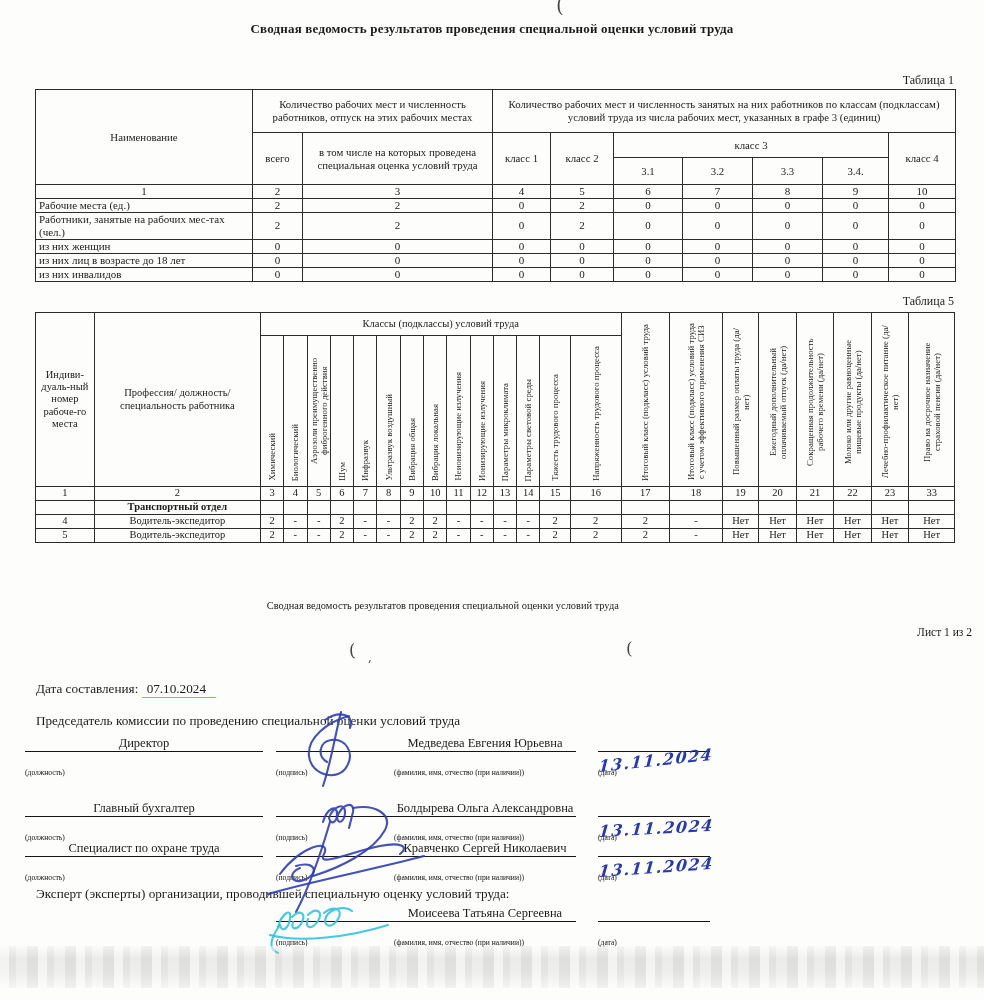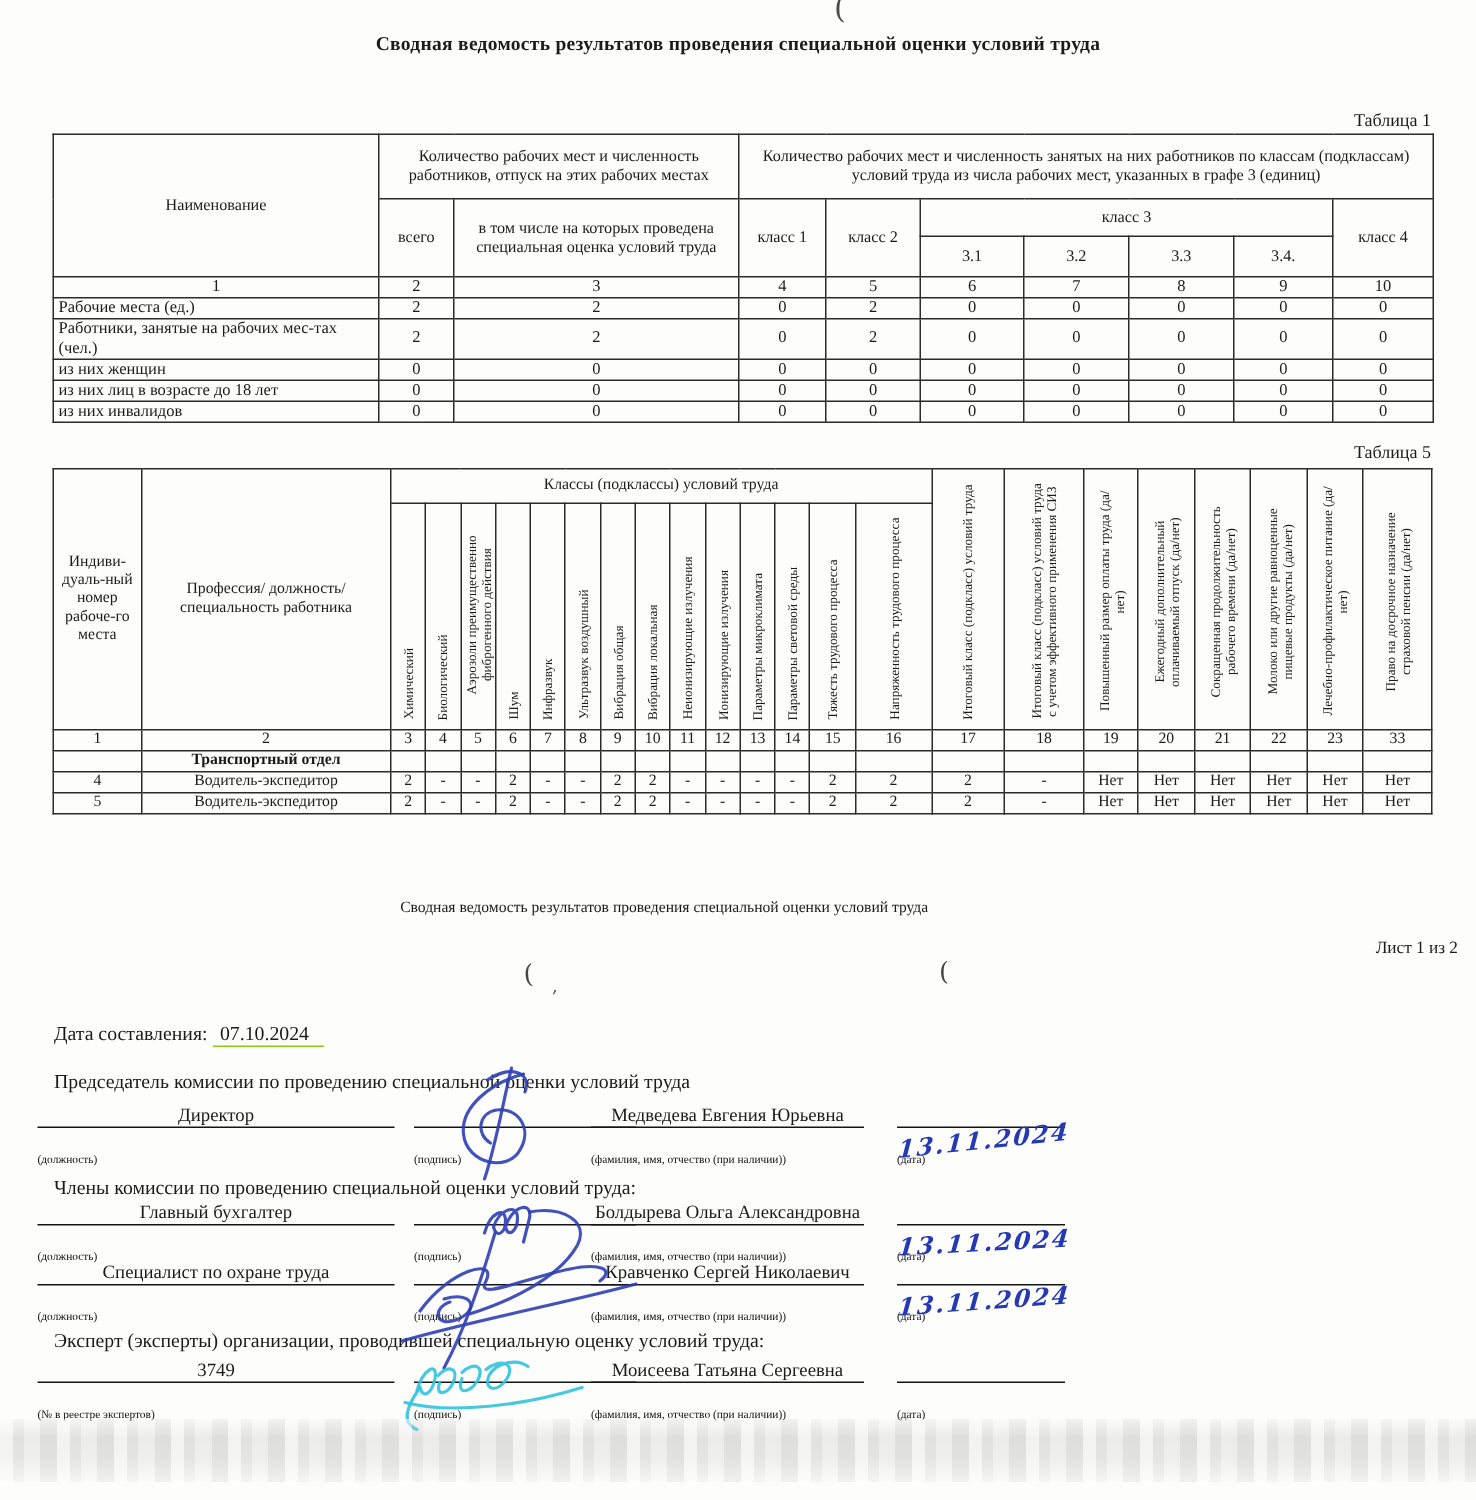--- a/index.html
+++ b/index.html
@@ -402,21 +402,20 @@
       <div class="val">Медведева Евгения Юрьевна</div>
       <div class="cap">(фамилия, имя, отчество (при наличии))</div>
     </div>
     <div class="sc date">
       <div class="val"></div>
       <div class="cap">(дата)</div>
       <span class="hand" style="transform:rotate(-6deg) skewX(-10deg);">13.11.2024</span>
     </div>
   </div>
 
-  <div class="h-line" id="members-h">Члены комиссии по проведению специальной оценки условий труда:</div>
   <div class="sig-row" id="row-member1">
     <div class="sc pos">
       <div class="val">Главный бухгалтер</div>
       <div class="cap">(должность)</div>
     </div>
     <div class="sc sign">
       <div class="val"></div>
       <div class="cap">(подпись)</div>
     </div>
     <div class="sc name">
@@ -444,24 +443,20 @@
     </div>
     <div class="sc date">
       <div class="val"></div>
       <div class="cap">(дата)</div>
       <span class="hand" style="transform:rotate(-4deg) skewX(-9deg);">13.11.2024</span>
     </div>
   </div>
 
   <div class="h-line" id="expert-h">Эксперт (эксперты) организации, проводившей специальную оценку условий труда:</div>
   <div class="sig-row" id="row-expert">
-    <div class="sc pos">
-      <div class="val">3749</div>
-      <div class="cap">(№ в реестре экспертов)</div>
-    </div>
     <div class="sc sign">
       <div class="val"></div>
       <div class="cap">(подпись)</div>
     </div>
     <div class="sc name">
       <div class="val">Моисеева Татьяна Сергеевна</div>
       <div class="cap">(фамилия, имя, отчество (при наличии))</div>
     </div>
     <div class="sc date">
       <div class="val"></div>

